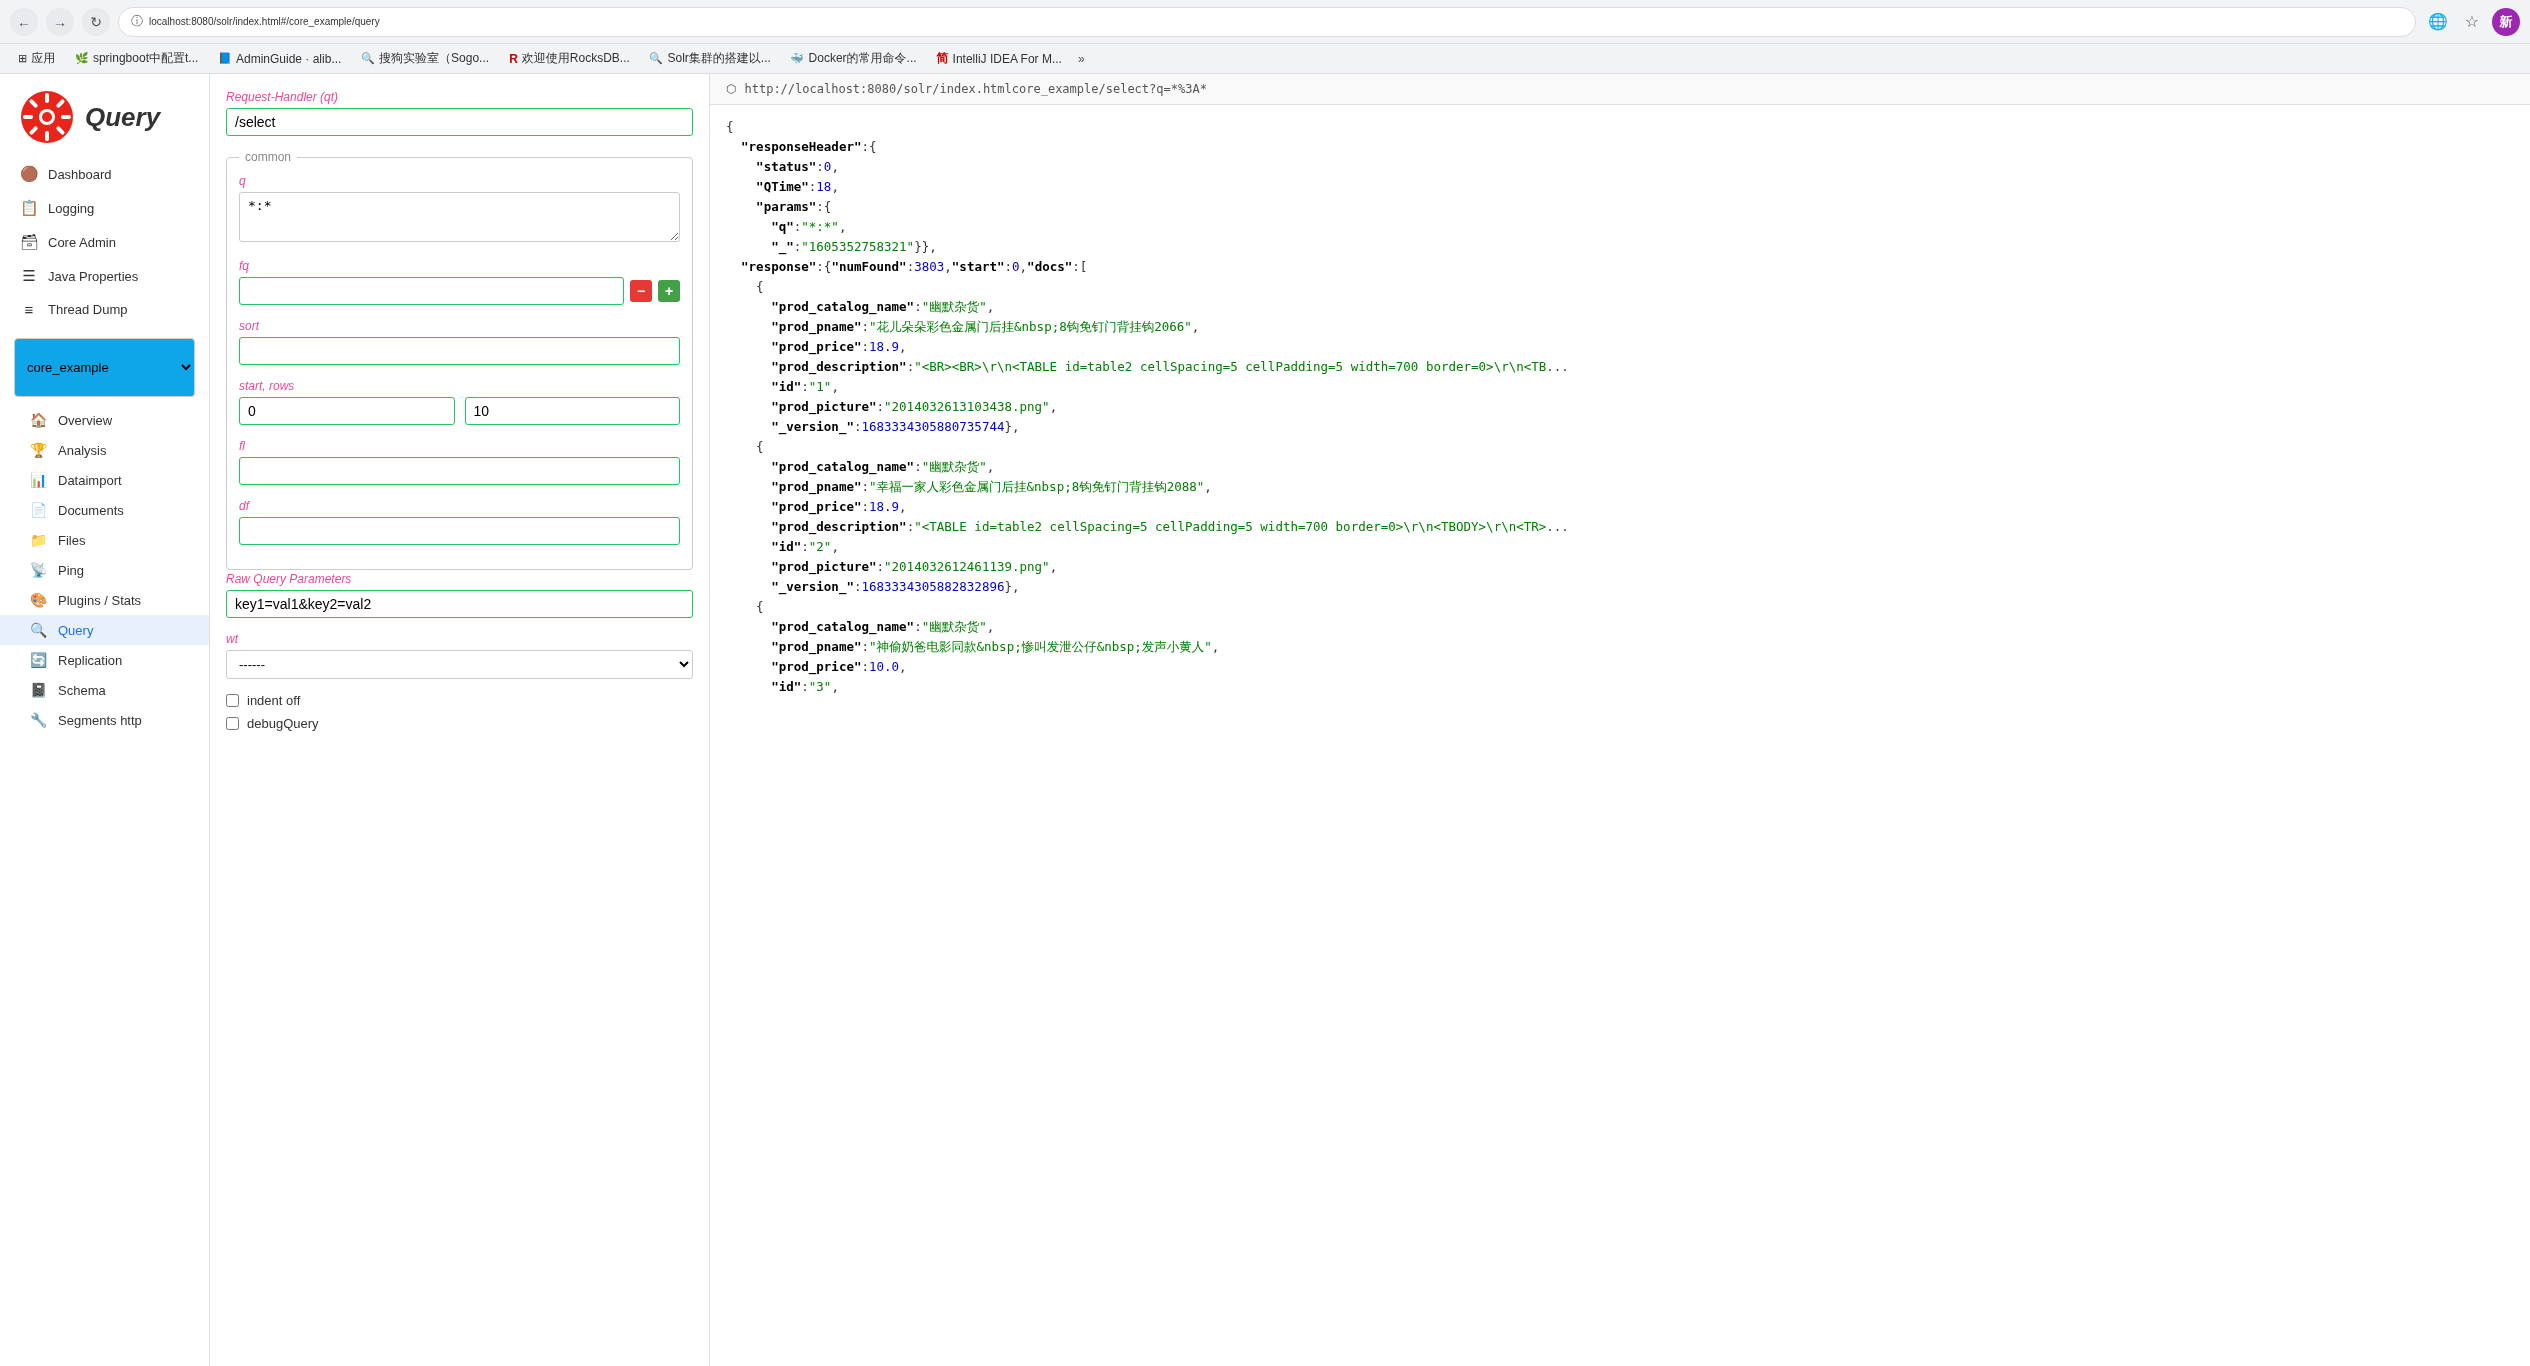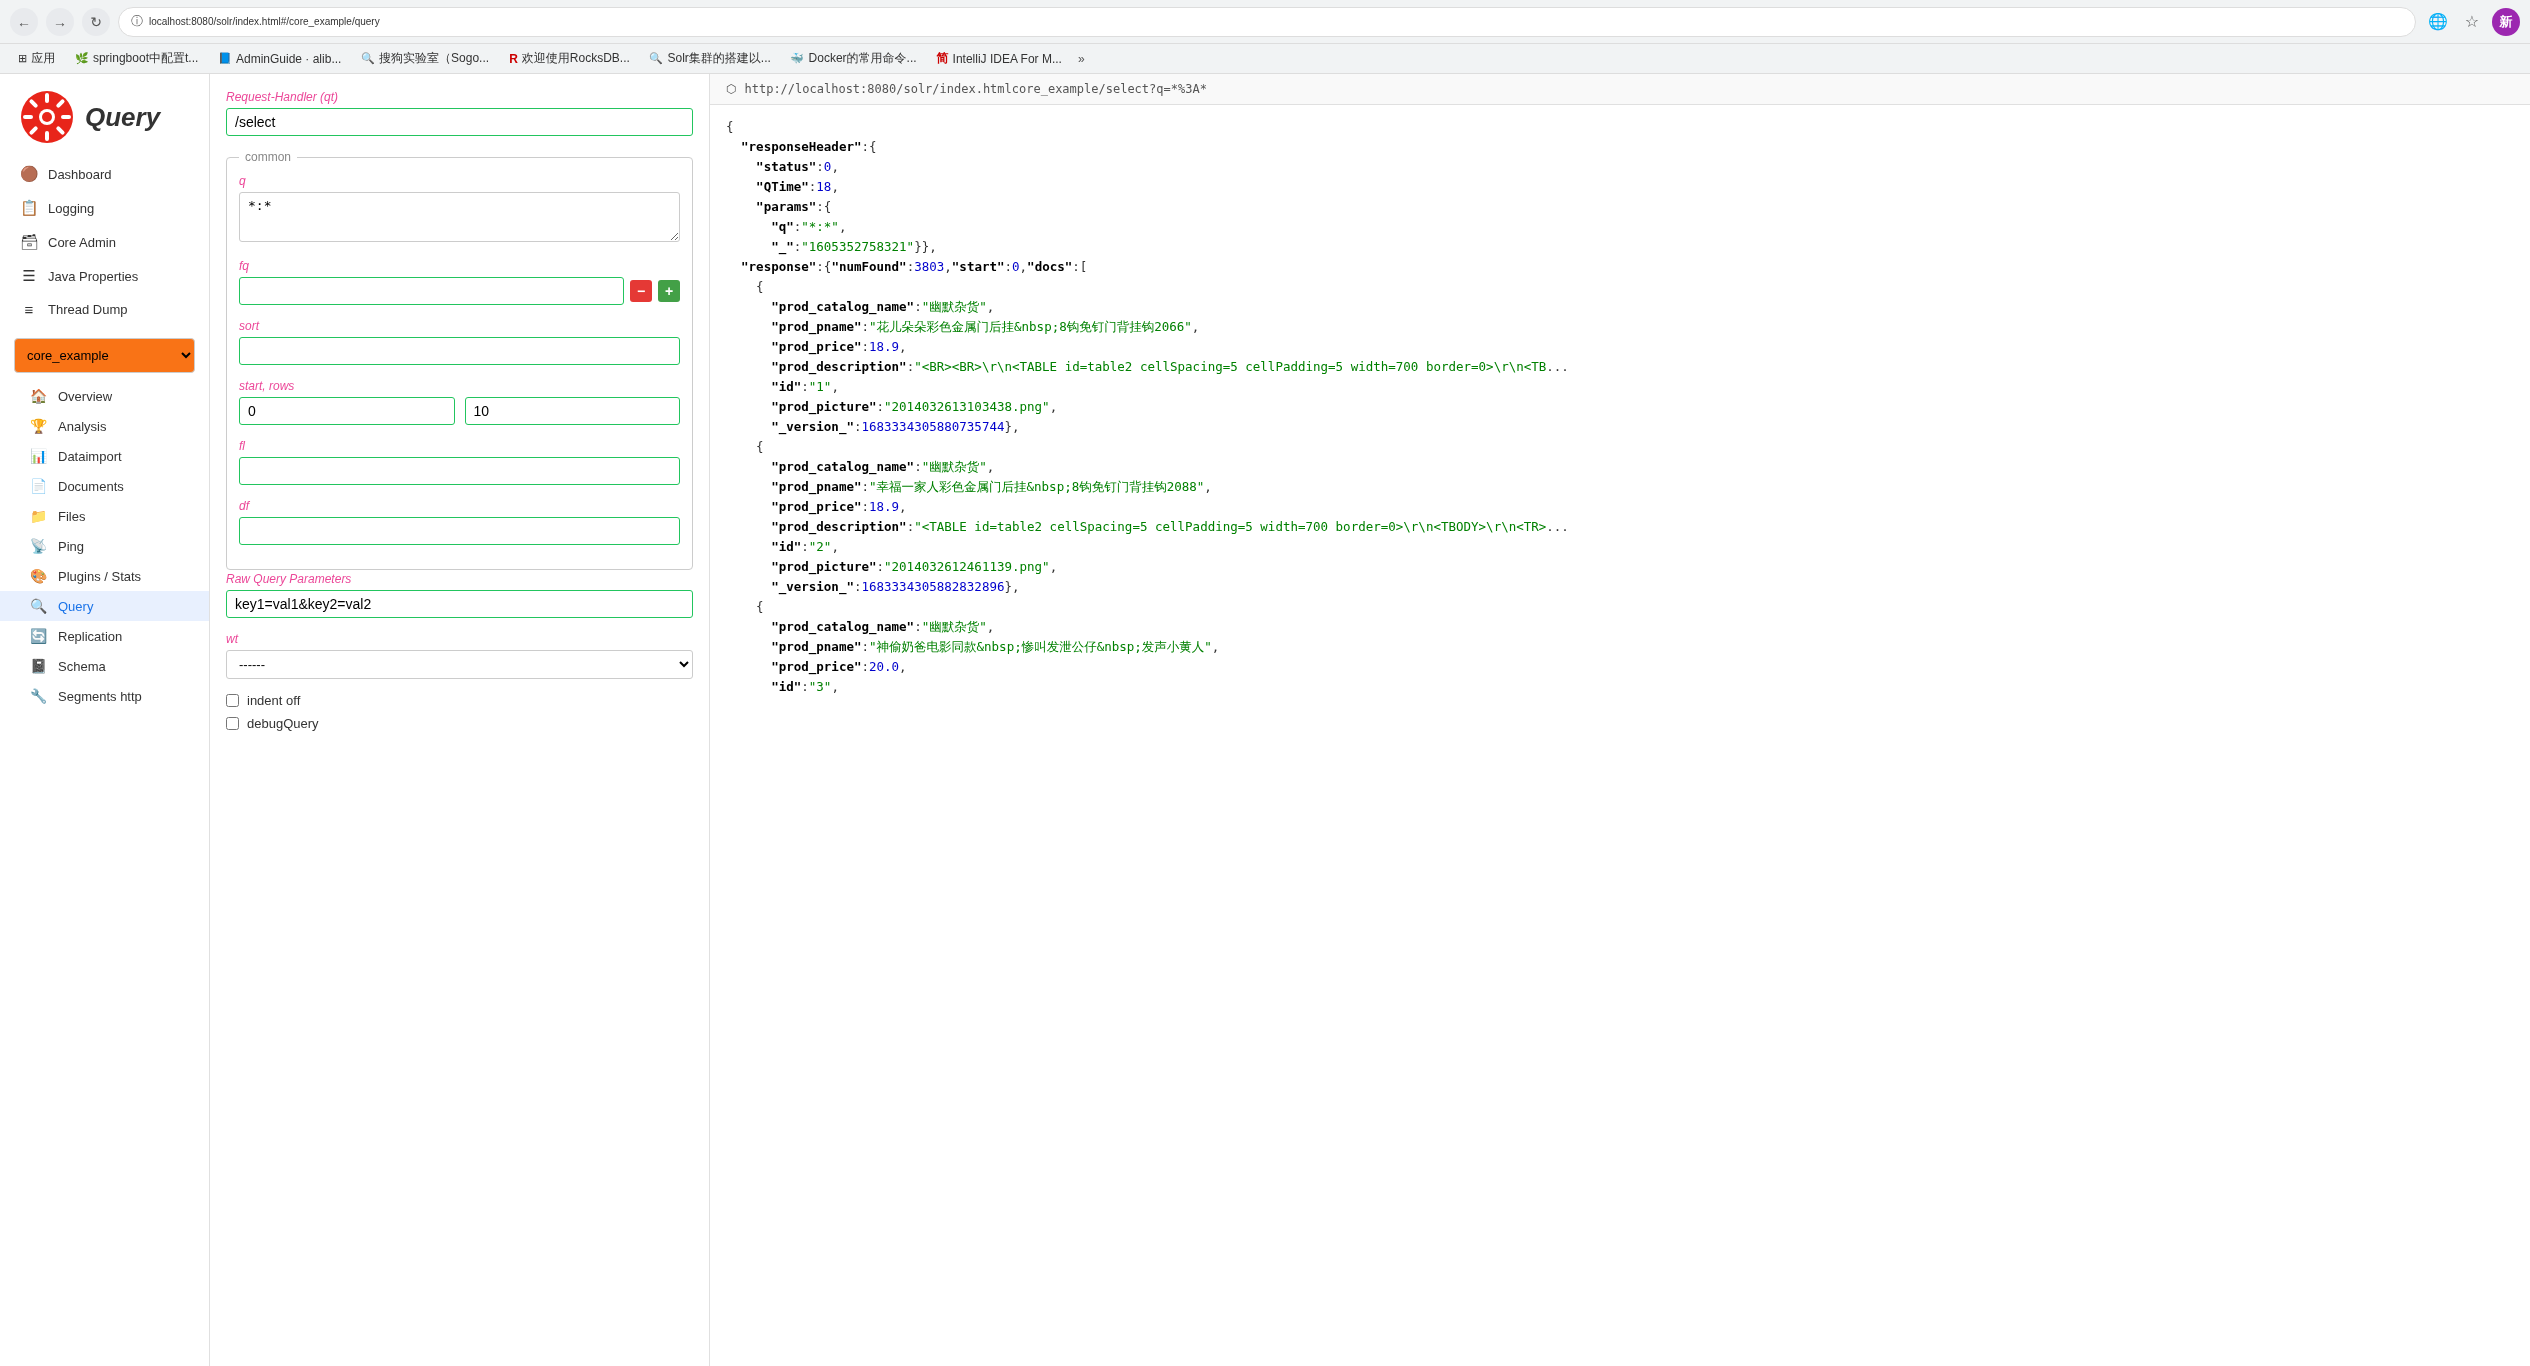--- a/index.html
+++ b/index.html
@@ -90,22 +90,22 @@
       padding: 8px 20px; cursor: pointer; color: #333; font-size: 13px;
     }
     .sidebar-nav-item .nav-icon { font-size: 15px; width: 18px; text-align: center; }
 
     
     .core-selector {
       margin: 8px 14px;
       display: flex; align-items: center; gap: 4px;
     }
     .core-select {
-      flex: 1; padding: 8px 8px; border: 1px solid #ccc; border-radius: 4px;
-      background: #f97316; font-size: 13px; cursor: pointer;
+      flex: 1; padding: 20px 8px; border: 1px solid #ccc; border-radius: 4px;
+      background: #0ea5e9; font-size: 13px; cursor: pointer;
     }
 
     
     .sub-nav-item {
       display: flex; align-items: center; gap: 10px;
       padding: 7px 20px 7px 30px; cursor: pointer; color: #333; font-size: 13px;
     }
     .sub-nav-item.active { background: #e8f0fe; color: #1a73e8; }
     .sub-nav-item .nav-icon { font-size: 14px; width: 18px; text-align: center; }
 
@@ -469,20 +469,20 @@
       <span class="json-key">"prod_catalog_name"</span><span class="json-brace">:</span><span class="json-string">"幽默杂货"</span><span class="json-brace">,</span>
       <span class="json-key">"prod_pname"</span><span class="json-brace">:</span><span class="json-string">"幸福一家人彩色金属门后挂&amp;nbsp;8钩免钉门背挂钩2088"</span><span class="json-brace">,</span>
       <span class="json-key">"prod_price"</span><span class="json-brace">:</span><span class="json-number">18.9</span><span class="json-brace">,</span>
       <span class="json-key">"prod_description"</span><span class="json-brace">:</span><span class="json-string">"&lt;TABLE id=table2 cellSpacing=5 cellPadding=5 width=700 border=0&gt;\r\n&lt;TBODY&gt;\r\n&lt;TR&gt;</span><span class="json-brace">...</span>
       <span class="json-key">"id"</span><span class="json-brace">:</span><span class="json-string">"2"</span><span class="json-brace">,</span>
       <span class="json-key">"prod_picture"</span><span class="json-brace">:</span><span class="json-string">"2014032612461139.png"</span><span class="json-brace">,</span>
       <span class="json-key">"_version_"</span><span class="json-brace">:</span><span class="json-number">1683334305882832896</span><span class="json-brace">},</span>
     <span class="json-brace">{</span>
       <span class="json-key">"prod_catalog_name"</span><span class="json-brace">:</span><span class="json-string">"幽默杂货"</span><span class="json-brace">,</span>
       <span class="json-key">"prod_pname"</span><span class="json-brace">:</span><span class="json-string">"神偷奶爸电影同款&amp;nbsp;惨叫发泄公仔&amp;nbsp;发声小黄人"</span><span class="json-brace">,</span>
-      <span class="json-key">"prod_price"</span><span class="json-brace">:</span><span class="json-number">20.0</span><span class="json-brace">,</span>
+      <span class="json-key">"prod_price"</span><span class="json-brace">:</span><span class="json-number">10.0</span><span class="json-brace">,</span>
       <span class="json-key">"id"</span><span class="json-brace">:</span><span class="json-string">"3"</span><span class="json-brace">,</span></div>
       </div>
 
     </div>
   </div>
 
 </div>
 
 </body></html>

